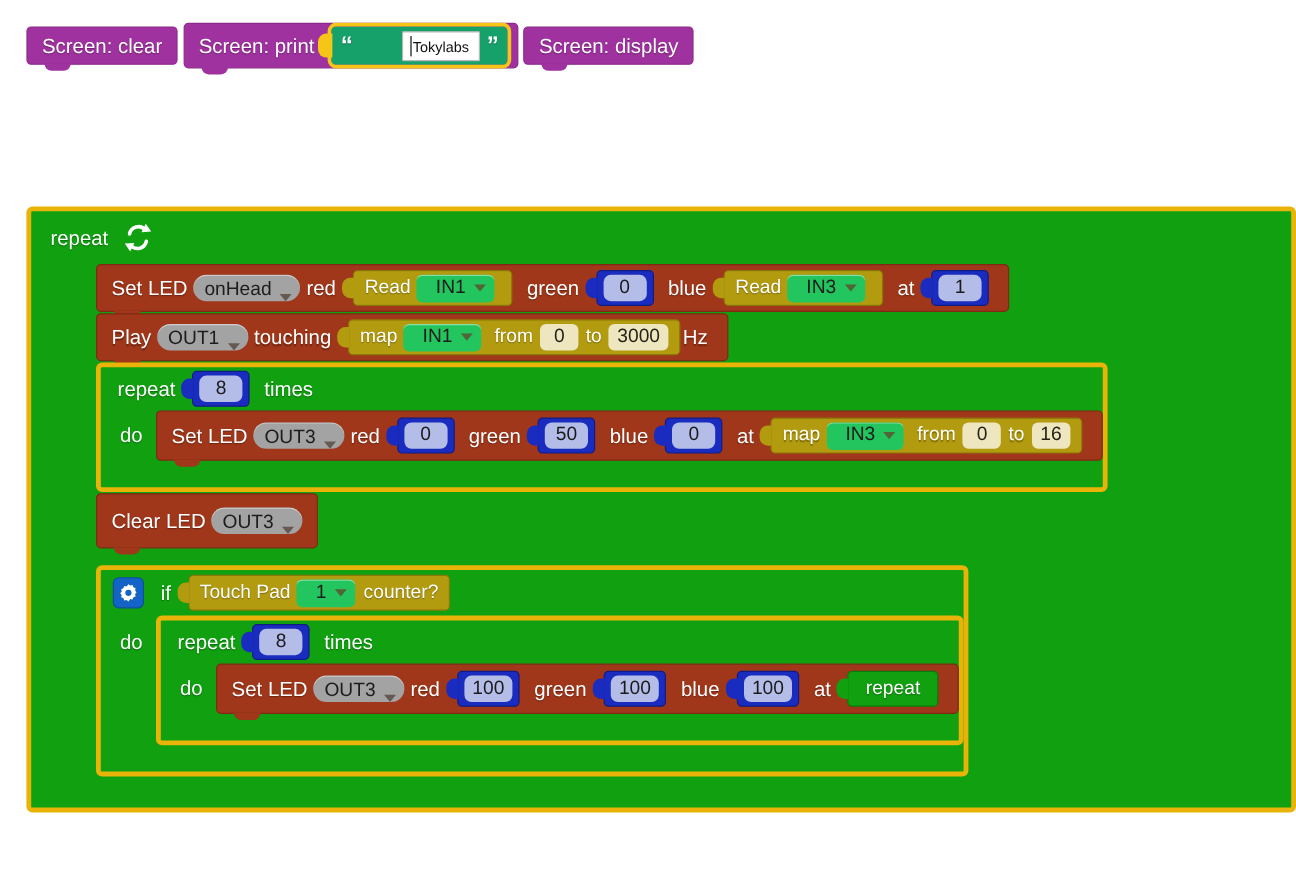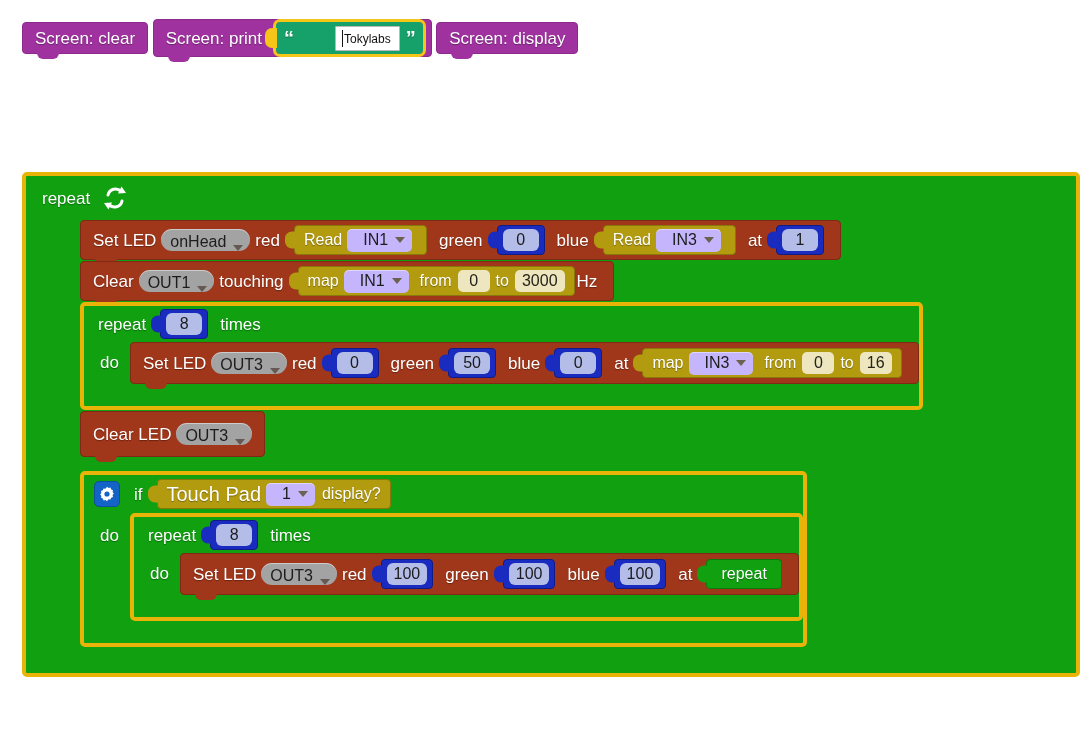--- a/index.html
+++ b/index.html
@@ -36,21 +36,21 @@
 
   
   .dd{
     display:inline-flex;align-items:center;gap:7px;
     height:22px;padding:0 7px 0 9px;margin:0 5px;
     border-radius:11px;font-size:16px;color:#1d1d1d;
     box-shadow:inset 0 1px 0 rgba(255,255,255,.45);
     white-space:nowrap;
   }
   .dd.on-brown{background:#a3a3a3;align-items:flex-end;}
-  .dd.on-gold{background:#c4b5fd;border-radius:5px;height:23px;padding-left:16px;}
+  .dd.on-gold{background:#22c55e;border-radius:5px;height:23px;padding-left:16px;}
   .caret{
     width:0;height:0;border-left:5px solid transparent;
     border-right:5px solid transparent;border-top:6px solid #5c4b44;
     opacity:.85;
   }
   .dd.on-gold .caret{border-top-color:#5a5330;}
 
   
   .fieldnum{
     display:inline-flex;align-items:center;justify-content:center;
@@ -234,21 +234,21 @@
               <span class="plug"></span>
               <span class="body">
                   <span class="fieldnum">1</span>
                 </span>
             </span>
           </div>
 
           
           <div class="stmt brown" style="height:40px;margin-top:1px;">
             <span class="notch-bot" style="background:#A0361A;"></span>
-            <span class="lbl">Clear</span>
+            <span class="lbl">Play</span>
             <span class="dd on-brown">
               <span>OUT1</span>
               <i class="caret"></i>
             </span>
             <span class="lbl">touching</span>
 
             <span class="val gold">
               <span class="plug"></span>
               <span class="body">
                 <span class="lbl" style="font-size:16px;">map</span>
@@ -352,26 +352,26 @@
                 <span class="gear">
                   <svg width="16" height="16" viewBox="0 0 16 16">
                     <path fill="#ffffff" d="M8 0.8l1.5 1.2 1.9-.4.8 1.8 1.8.8-.4 1.9 1.2 1.5-1.2 1.5.4 1.9-1.8.8-.8 1.8-1.9-.4L8 15.2l-1.5-1.2-1.9.4-.8-1.8-1.8-.8.4-1.9L1.2 8.4l1.2-1.5-.4-1.9 1.8-.8.8-1.8 1.9.4z"></path>
                     <circle cx="8" cy="8" r="2.6" fill="#1464C8"></circle>
                   </svg>
                 </span>
                 <span class="lbl" style="margin-left:14px;">if</span>
                 <span class="val bool">
                   <span class="plug"></span>
                   <span class="body">
-                    <span class="lbl" style="font-size:20px;">Touch Pad</span>
+                    <span class="lbl" style="font-size:16px;">Touch Pad</span>
                     <span class="dd on-gold">
                       <span>1</span>
                       <i class="caret"></i>
                     </span>
-                    <span class="lbl" style="font-size:16px;margin-left:2px;">display?</span>
+                    <span class="lbl" style="font-size:16px;margin-left:2px;">counter?</span>
                   </span>
                 </span>
               </div>
 
               <div class="cmid">
                 <div class="dolabel narrow" style="padding-top:14px;">
                   <span class="lbl">do</span>
                 </div>
                 <div class="cinner">
 

